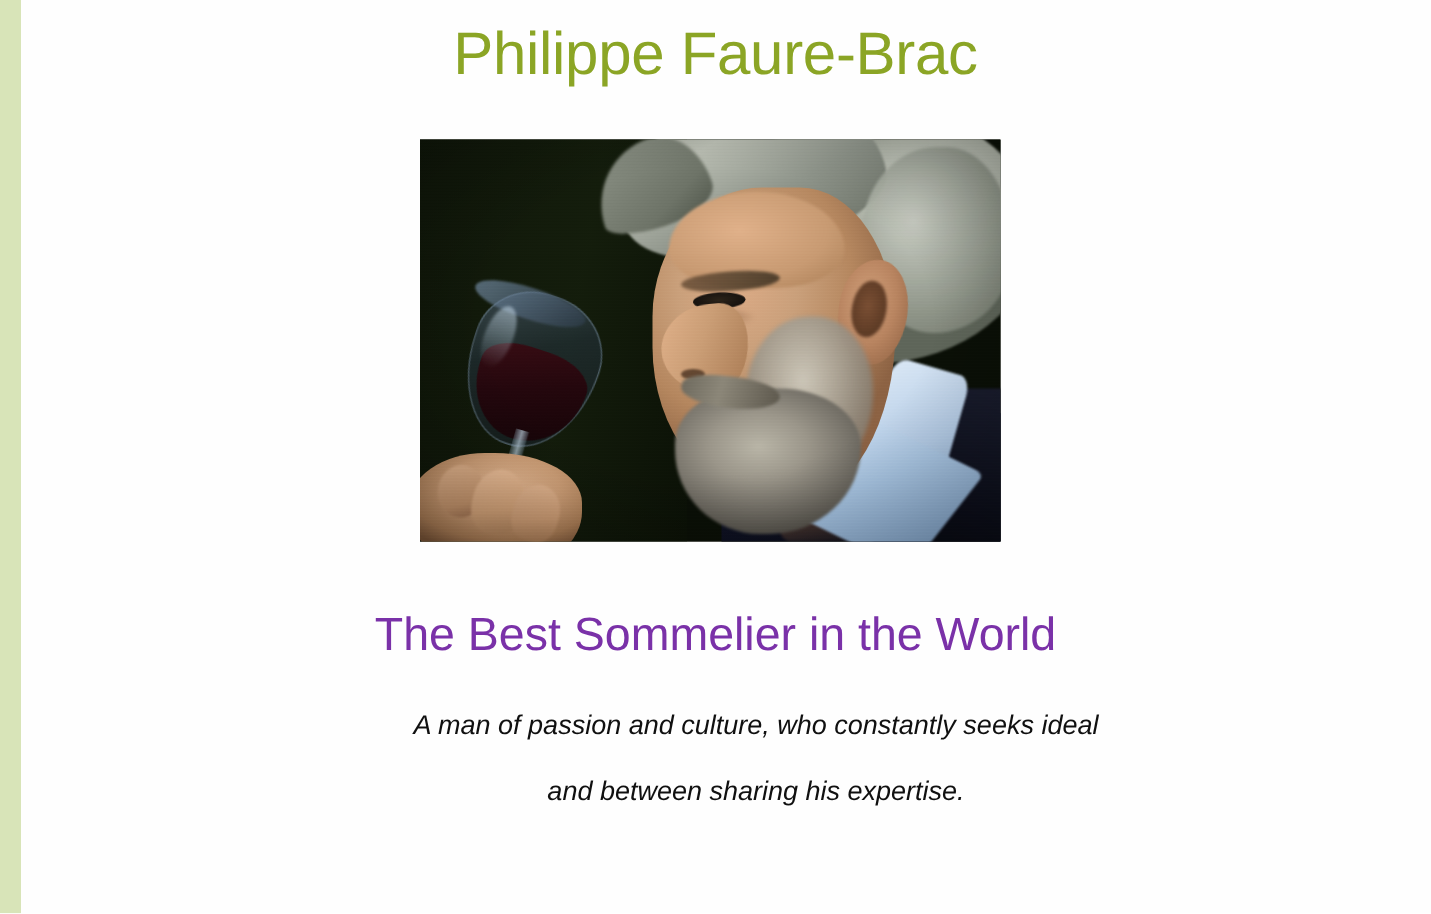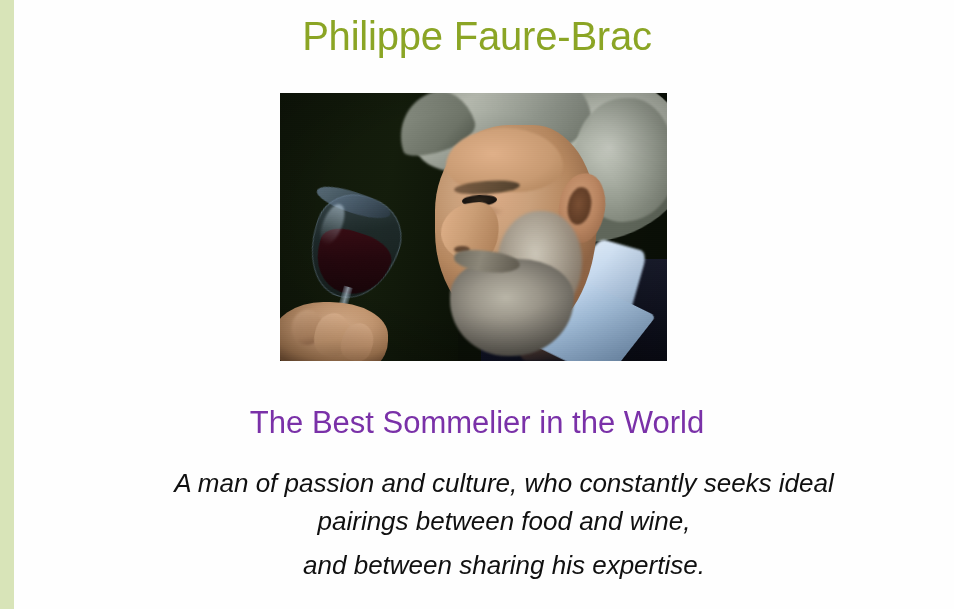--- a/index.html
+++ b/index.html
@@ -380,21 +380,21 @@
   
   .body-block {
     position: absolute;
     left: 77px;
     top: 464px;
     width: 854px;
     text-align: center;
     color: #101010;
     font-style: italic;
     font-weight: 400;
-    font-size: 26px;
+    font-size: 18px;
     line-height: 38px;
   }
   .body-line {
     display: block;
     white-space: nowrap;
   }
   .body-line.last {
     margin-top: 6px;
   }
 </style>
@@ -449,17 +449,16 @@
 
       <div class="photo-vignette"></div>
       <div class="grain"></div>
     </div>
   </div>
 
   <div class="subtitle">The Best Sommelier in the World</div>
 
   <div class="body-block">
     <span class="body-line">A man of passion and culture, who constantly seeks ideal</span>
-    <span class="body-line">pairings between food and wine,</span>
     <span class="body-line last">and between sharing his expertise.</span>
   </div>
 
 </div>
 
 </body></html>

